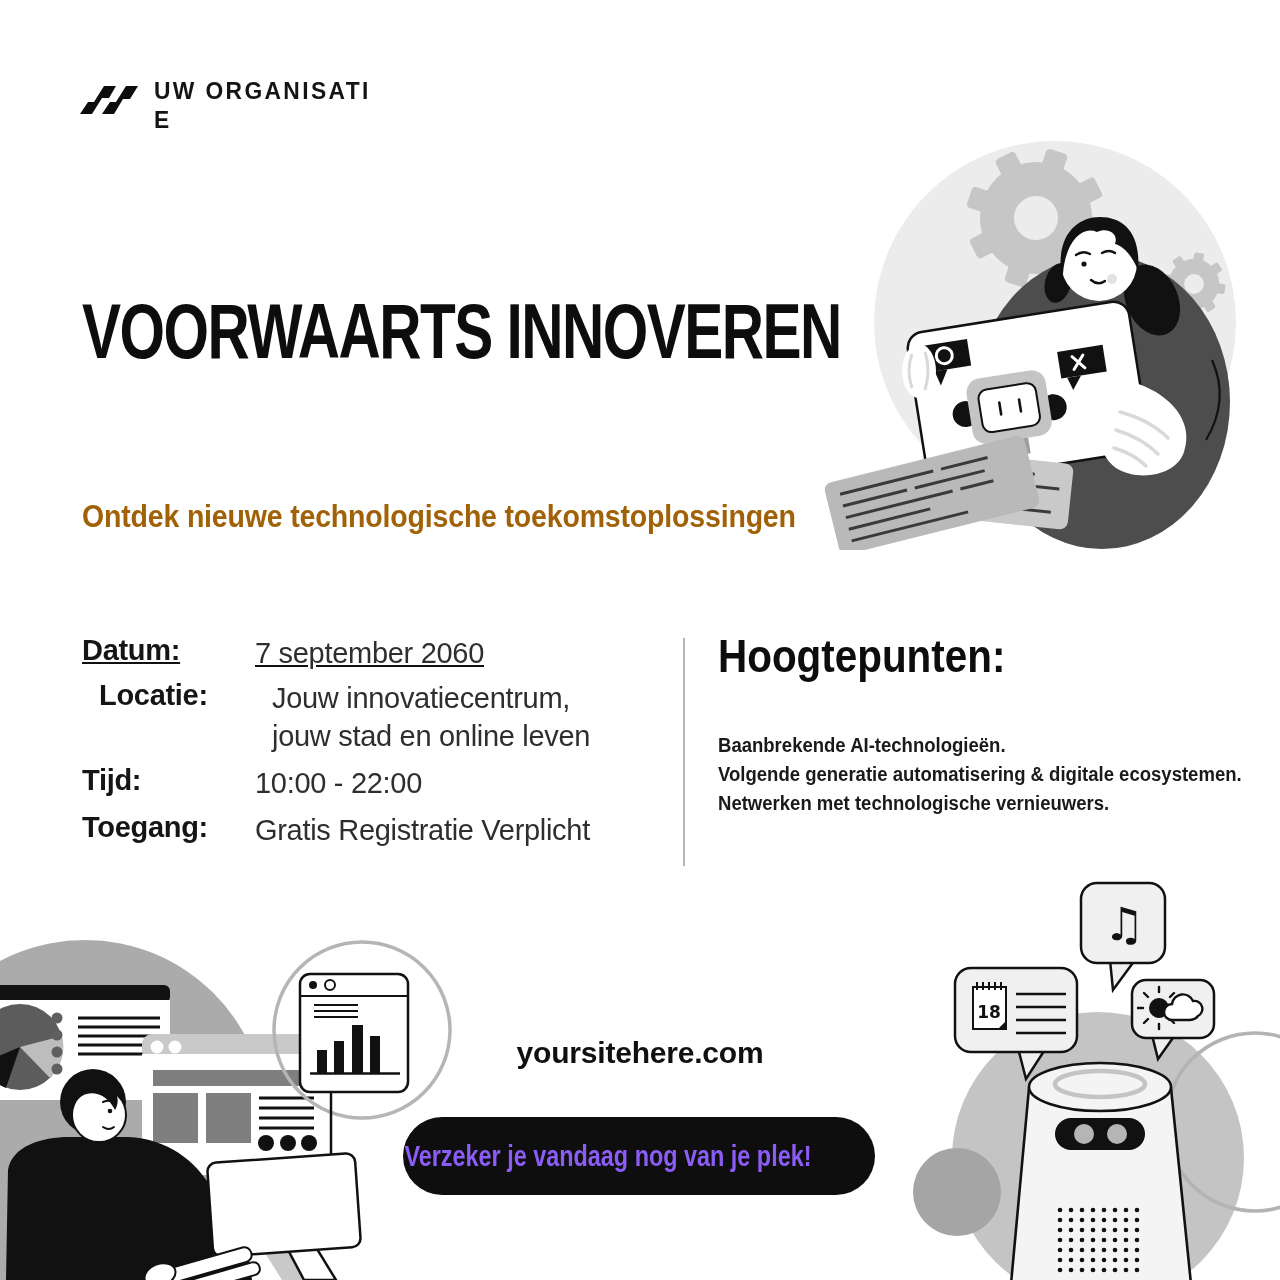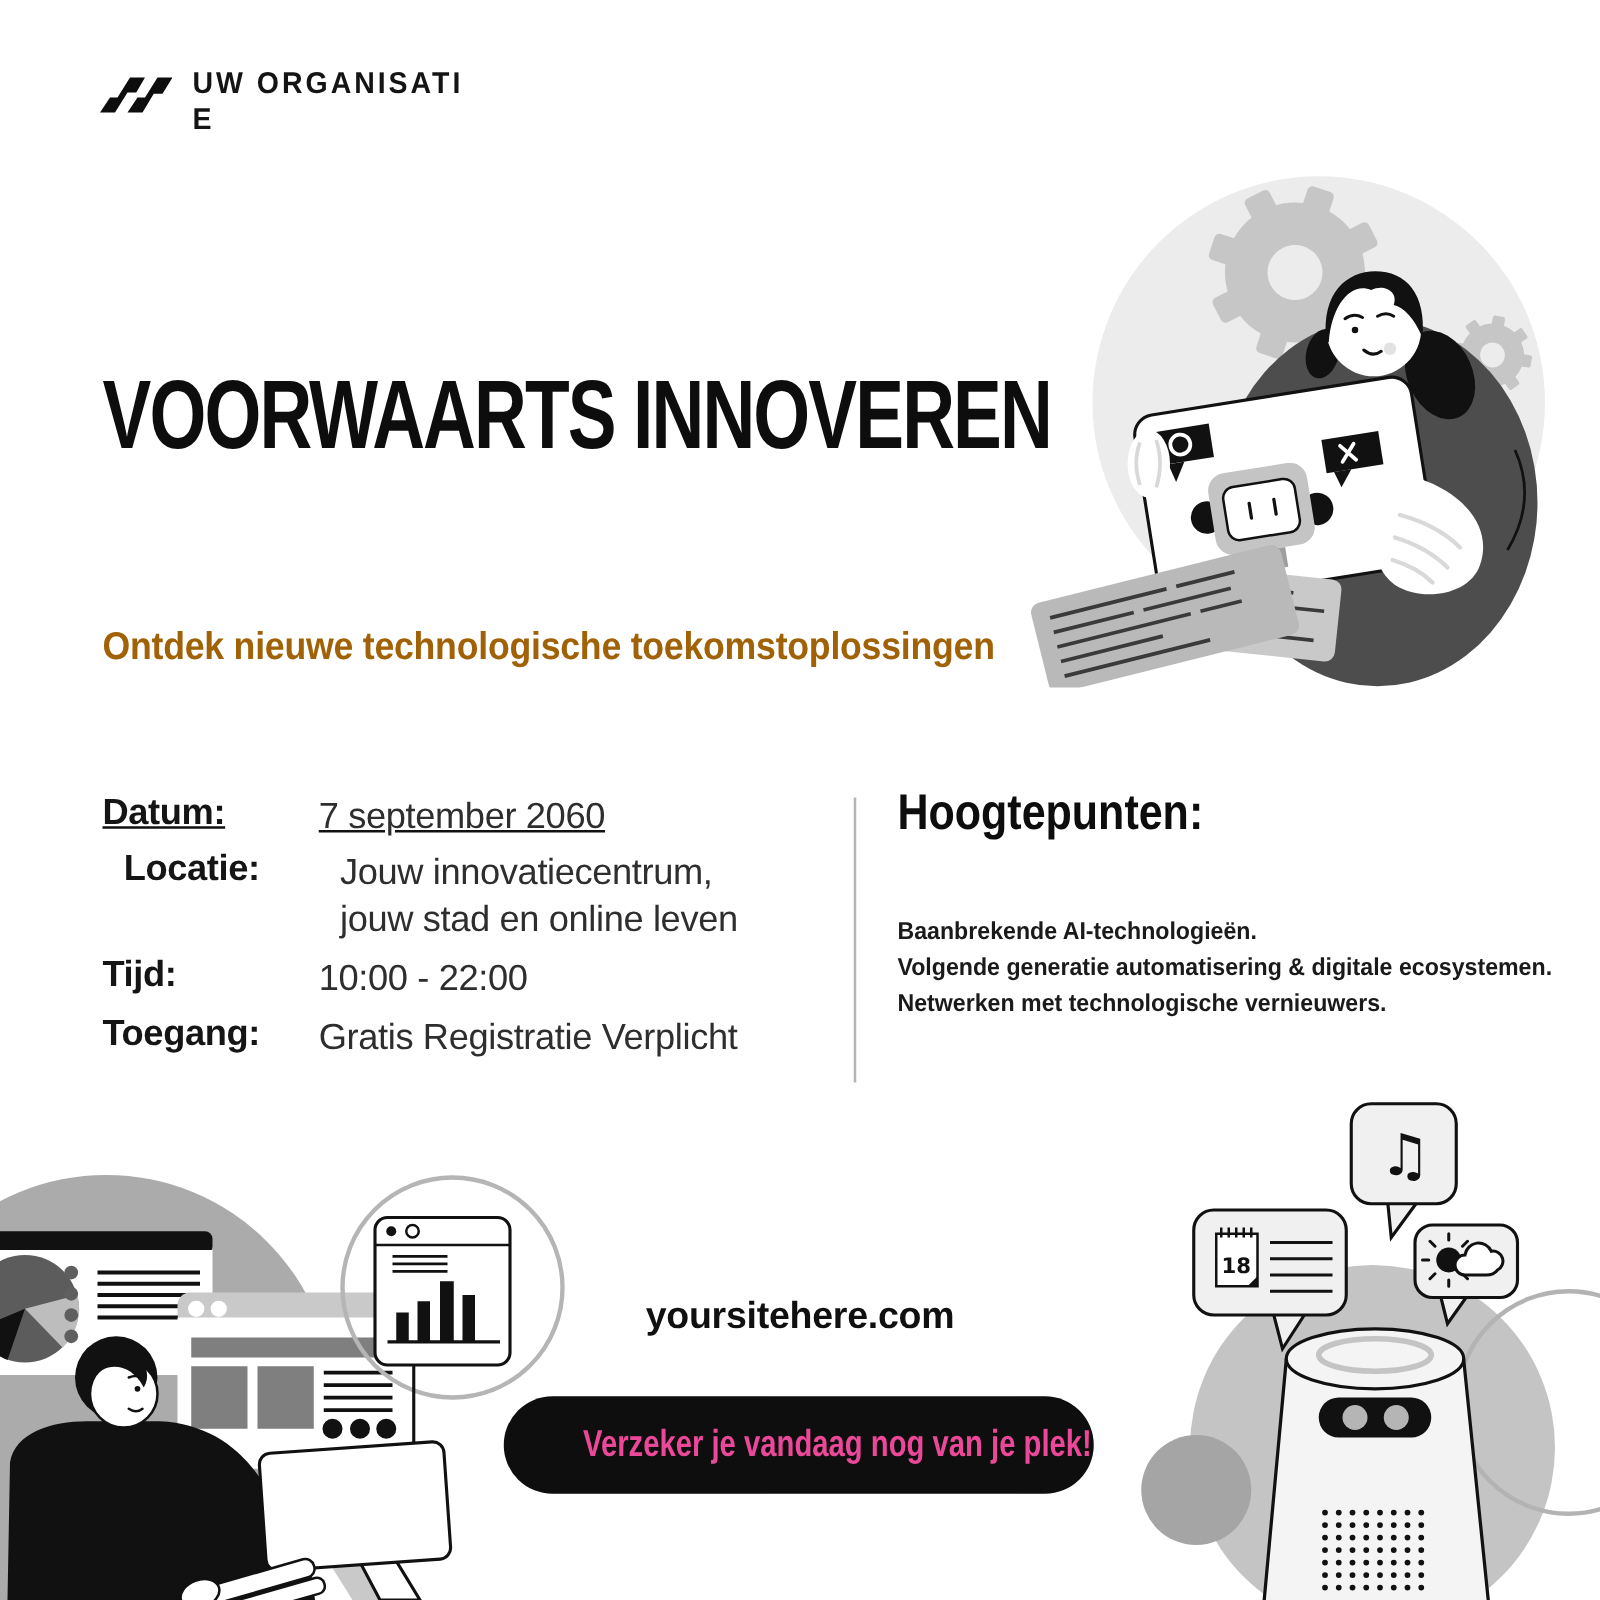--- a/index.html
+++ b/index.html
@@ -1,47 +1,47 @@
 <!DOCTYPE html>
 <html><head>
 <meta charset="utf-8">
 <style>
   html,body{margin:0;padding:0;background:#fff;}
   .poster{
     position:relative;width:1280px;height:1280px;overflow:hidden;background:#ffffff;
     font-family:"Liberation Sans",sans-serif;color:#111;
   }
   
-  .logo{position:absolute;left:80px;top:52px;display:flex;gap:16px;align-items:flex-start;}
+  .logo{position:absolute;left:80px;top:76px;display:flex;gap:16px;align-items:flex-start;}
   .logo-text{font-weight:700;font-size:24px;line-height:29px;letter-spacing:2.5px;color:#141414;
     transform:scaleX(.95);transform-origin:left top;white-space:pre;}
   
   .title{position:absolute;left:82px;top:292px;margin:0;font-weight:700;font-size:78px;line-height:1;
     letter-spacing:-2px;white-space:nowrap;color:#0d0d0d;}
   .title .squeeze{display:inline-block;transform:scaleX(.75);transform-origin:left top;}
   .subtitle{position:absolute;left:82px;top:500px;margin:0;font-weight:700;font-size:31px;line-height:1.1;
     letter-spacing:-.2px;white-space:nowrap;color:#a16207;}
   .subtitle .squeeze{display:inline-block;transform:scaleX(.92);transform-origin:left top;}
   
   .detail-row{position:absolute;left:82px;display:flex;font-size:29px;letter-spacing:-.3px;}
   .detail-label{width:173px;font-weight:700;color:#151515;flex:0 0 173px;}
   .detail-value{font-weight:400;color:#2e2e2e;line-height:38px;white-space:pre-line;}
   .row-0{top:634px;text-decoration:underline;} .row-1{top:679px;margin-left:17px;} .row-2{top:764px;} .row-3{top:811px;}
   
   .vdivider{position:absolute;left:683px;top:638px;width:2px;height:228px;background:#b5b5b5;}
-  .hl-heading{position:absolute;left:718px;top:628px;margin:0;font-weight:700;font-size:40px;color:#0d0d0d;white-space:nowrap;}
+  .hl-heading{position:absolute;left:718px;top:628px;margin:0;font-weight:700;font-size:47px;color:#0d0d0d;white-space:nowrap;}
   .hl-heading .squeeze{display:inline-block;transform:scaleX(.86);transform-origin:left top;}
   .hl-items{position:absolute;left:718px;top:731px;font-size:19.5px;font-weight:700;line-height:29px;color:#1a1a1a;
     transform:scaleX(.95);transform-origin:left top;white-space:nowrap;}
   
   .site-block{position:absolute;left:420px;top:1031px;width:440px;text-align:center;}
   .site-prompt{font-size:29px;color:#232323;letter-spacing:-.2px;}
   .site-url{font-size:30px;font-weight:700;color:#101010;margin-top:5px;letter-spacing:-.2px;text-align:center;}
   .cta{position:absolute;left:403px;top:1117px;width:472px;height:78px;border:none;border-radius:44px;
-    background:#0e0e0e;color:#ec4899;display:flex;align-items:center;justify-content:flex-start;cursor:pointer;
+    background:#0e0e0e;color:#8b5cf6;display:flex;align-items:center;justify-content:flex-end;cursor:pointer;
     font-family:"Liberation Sans",sans-serif;font-weight:700;font-size:30px;white-space:nowrap;}
   .cta .squeeze{display:inline-block;transform:scaleX(.78);transform-origin:center;}
   
   .illu{position:absolute;}
   .illu-tr{left:820px;top:130px;}
   .illu-bl{left:0;top:930px;}
   .illu-br{left:900px;top:860px;}
 </style>
 </head>
 <body>

